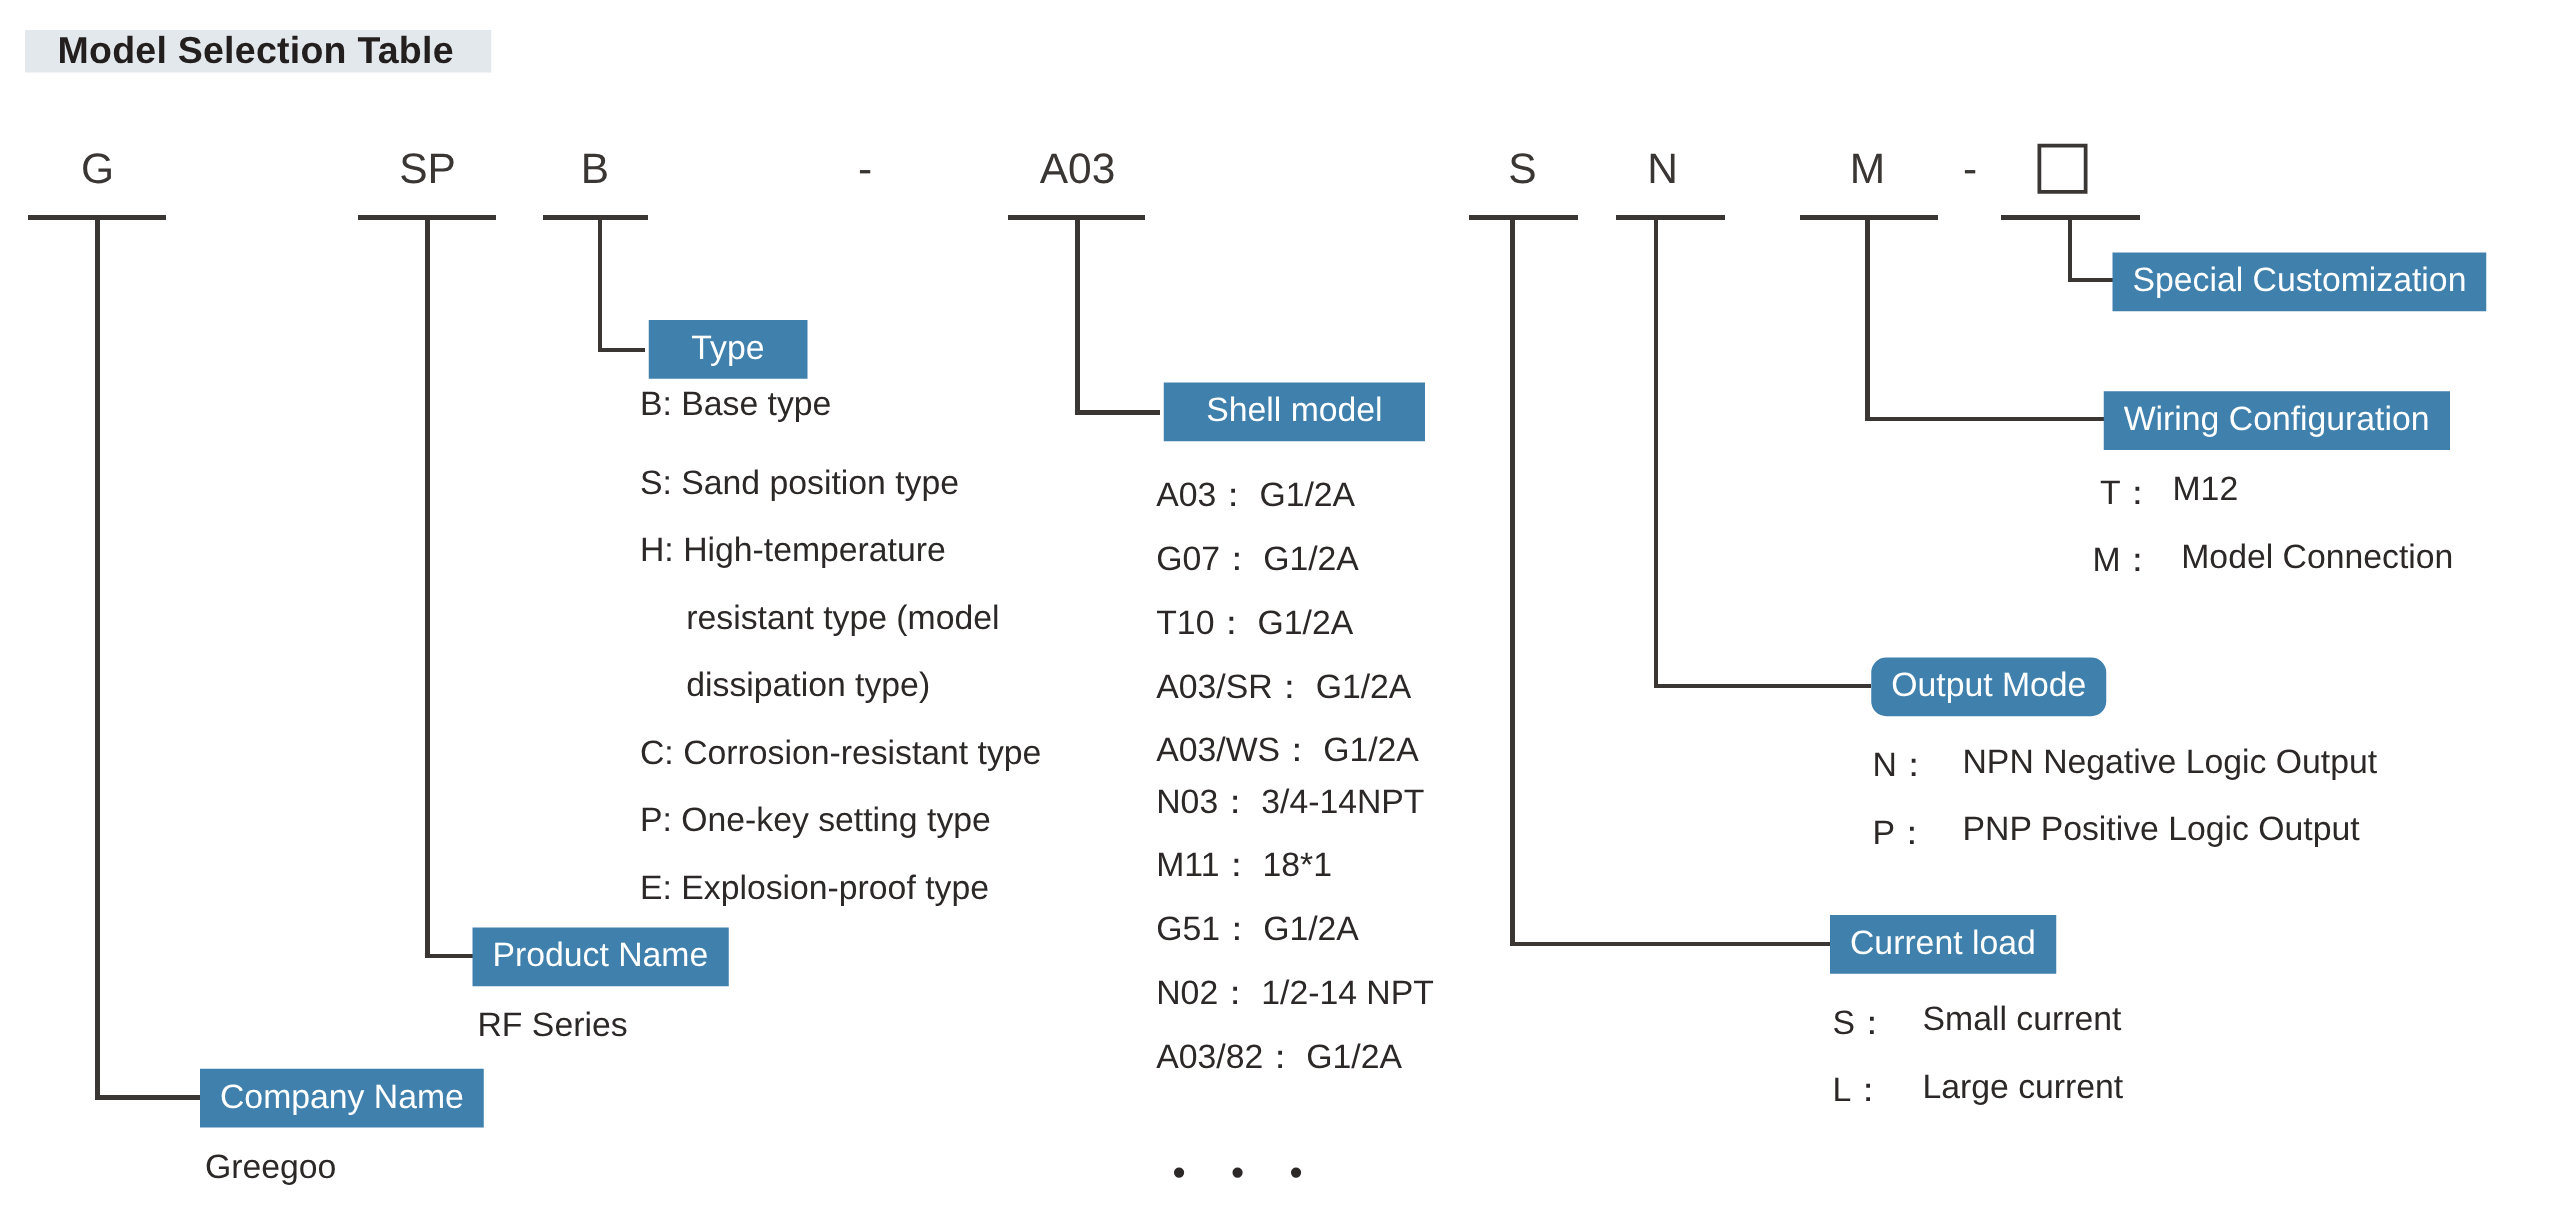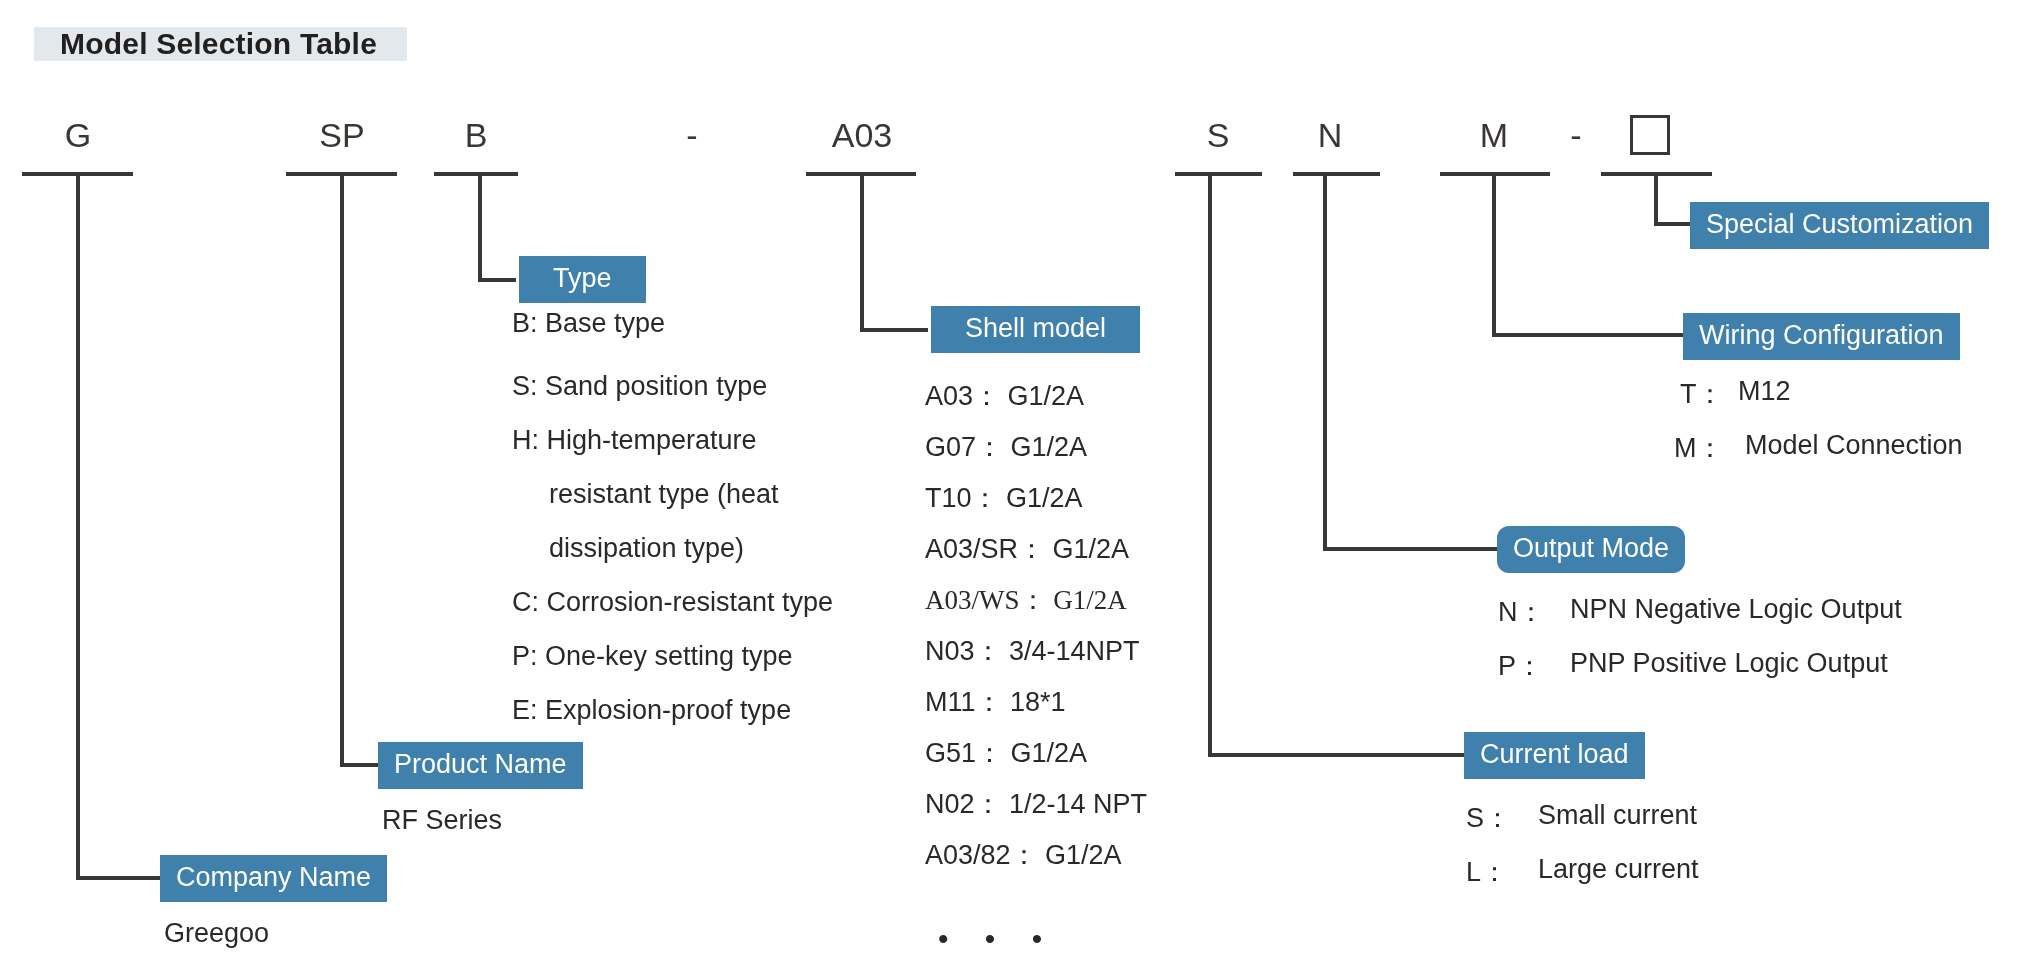--- a/index.html
+++ b/index.html
@@ -4,21 +4,21 @@
 <style>
   html,body{margin:0;padding:0;background:#ffffff;}
   body{
     width:2042px;height:966px;position:relative;overflow:hidden;
     font-family:"Liberation Sans","DejaVu Sans",sans-serif;
     color:#2b2b2b;
   }
   #diagram{position:absolute;left:0;top:0;width:2042px;height:966px;}
 
   
-  .hdr{position:absolute;left:20px;top:24px;height:40px;display:flex;align-items:center;}
+  .hdr{position:absolute;left:20px;top:24px;height:40px;display:flex;align-items:flex-start;flex-direction:column;}
   .hdr-accent{width:14px;background:#cf5329;}
   .hdr-plate{background:#e3e8ed;display:flex;align-items:center;padding:0 30px 0 26px;}
   .hdr-title{font-size:30px;font-weight:bold;color:#231f1e;letter-spacing:.2px;white-space:nowrap;}
 
   
   .lines{position:absolute;left:0;top:0;width:2042px;height:966px;pointer-events:none;}
 
   
   .code{position:absolute;font-size:34px;color:#3a3634;text-align:center;white-space:nowrap;
         font-family:"Liberation Sans","DejaVu Sans",sans-serif;}
@@ -85,34 +85,34 @@
   <div class="code" style="left:1290px;top:116px;width:80px;">N</div>
   <div class="code" style="left:1454px;top:116px;width:80px;">M</div>
   <div class="code" style="left:1536px;top:116px;width:80px;">-</div>
   <div class="codebox" style="left:1630px;top:115px;width:40px;height:40px;"></div>
 
   <div class="chip pad-l" style="left:519px;top:256px;">Type</div>
   <div class="opts" style="left:512px;top:308px;">
     <div class="opt" style="margin-bottom:32px;">B: Base type</div>
     <div class="opt" style="margin-bottom:23px;">S: Sand position type</div>
     <div class="opt" style="margin-bottom:23px;">H: High-temperature</div>
-    <div class="opt" style="margin-bottom:23px;padding-left:37px;">resistant type (heat</div>
+    <div class="opt" style="margin-bottom:23px;padding-left:37px;">resistant type (model</div>
     <div class="opt" style="margin-bottom:23px;padding-left:37px;">dissipation type)</div>
     <div class="opt" style="margin-bottom:23px;">C: Corrosion-resistant type</div>
     <div class="opt" style="margin-bottom:23px;">P: One-key setting type</div>
     <div class="opt">E: Explosion-proof type</div>
   </div>
 
   <div class="chip pad-l" style="left:931px;top:306px;">Shell model</div>
   <div class="opts" style="left:925px;top:378px;">
     <div class="opt" style="margin-bottom:15px;">A03： G1/2A</div>
     <div class="opt" style="margin-bottom:15px;">G07： G1/2A</div>
     <div class="opt" style="margin-bottom:15px;">T10： G1/2A</div>
     <div class="opt" style="margin-bottom:15px;">A03/SR： G1/2A</div>
-    <div class="opt" style="margin-bottom:15px;font-family:Liberation Serif, serif;">A03/WS： G1/2A</div>
+    <div class="opt" style="margin-bottom:5px;">A03/WS： G1/2A</div>
     <div class="opt" style="margin-bottom:15px;">N03： 3/4-14NPT</div>
     <div class="opt" style="margin-bottom:15px;">M11： 18*1</div>
     <div class="opt" style="margin-bottom:15px;">G51： G1/2A</div>
     <div class="opt" style="margin-bottom:15px;">N02： 1/2-14 NPT</div>
     <div class="opt">A03/82： G1/2A</div>
   </div>
   <div class="dots" style="left:938px;top:922px;">•  •  •</div>
 
   <div class="chip" style="left:1690px;top:202px;">Special Customization</div>
 

